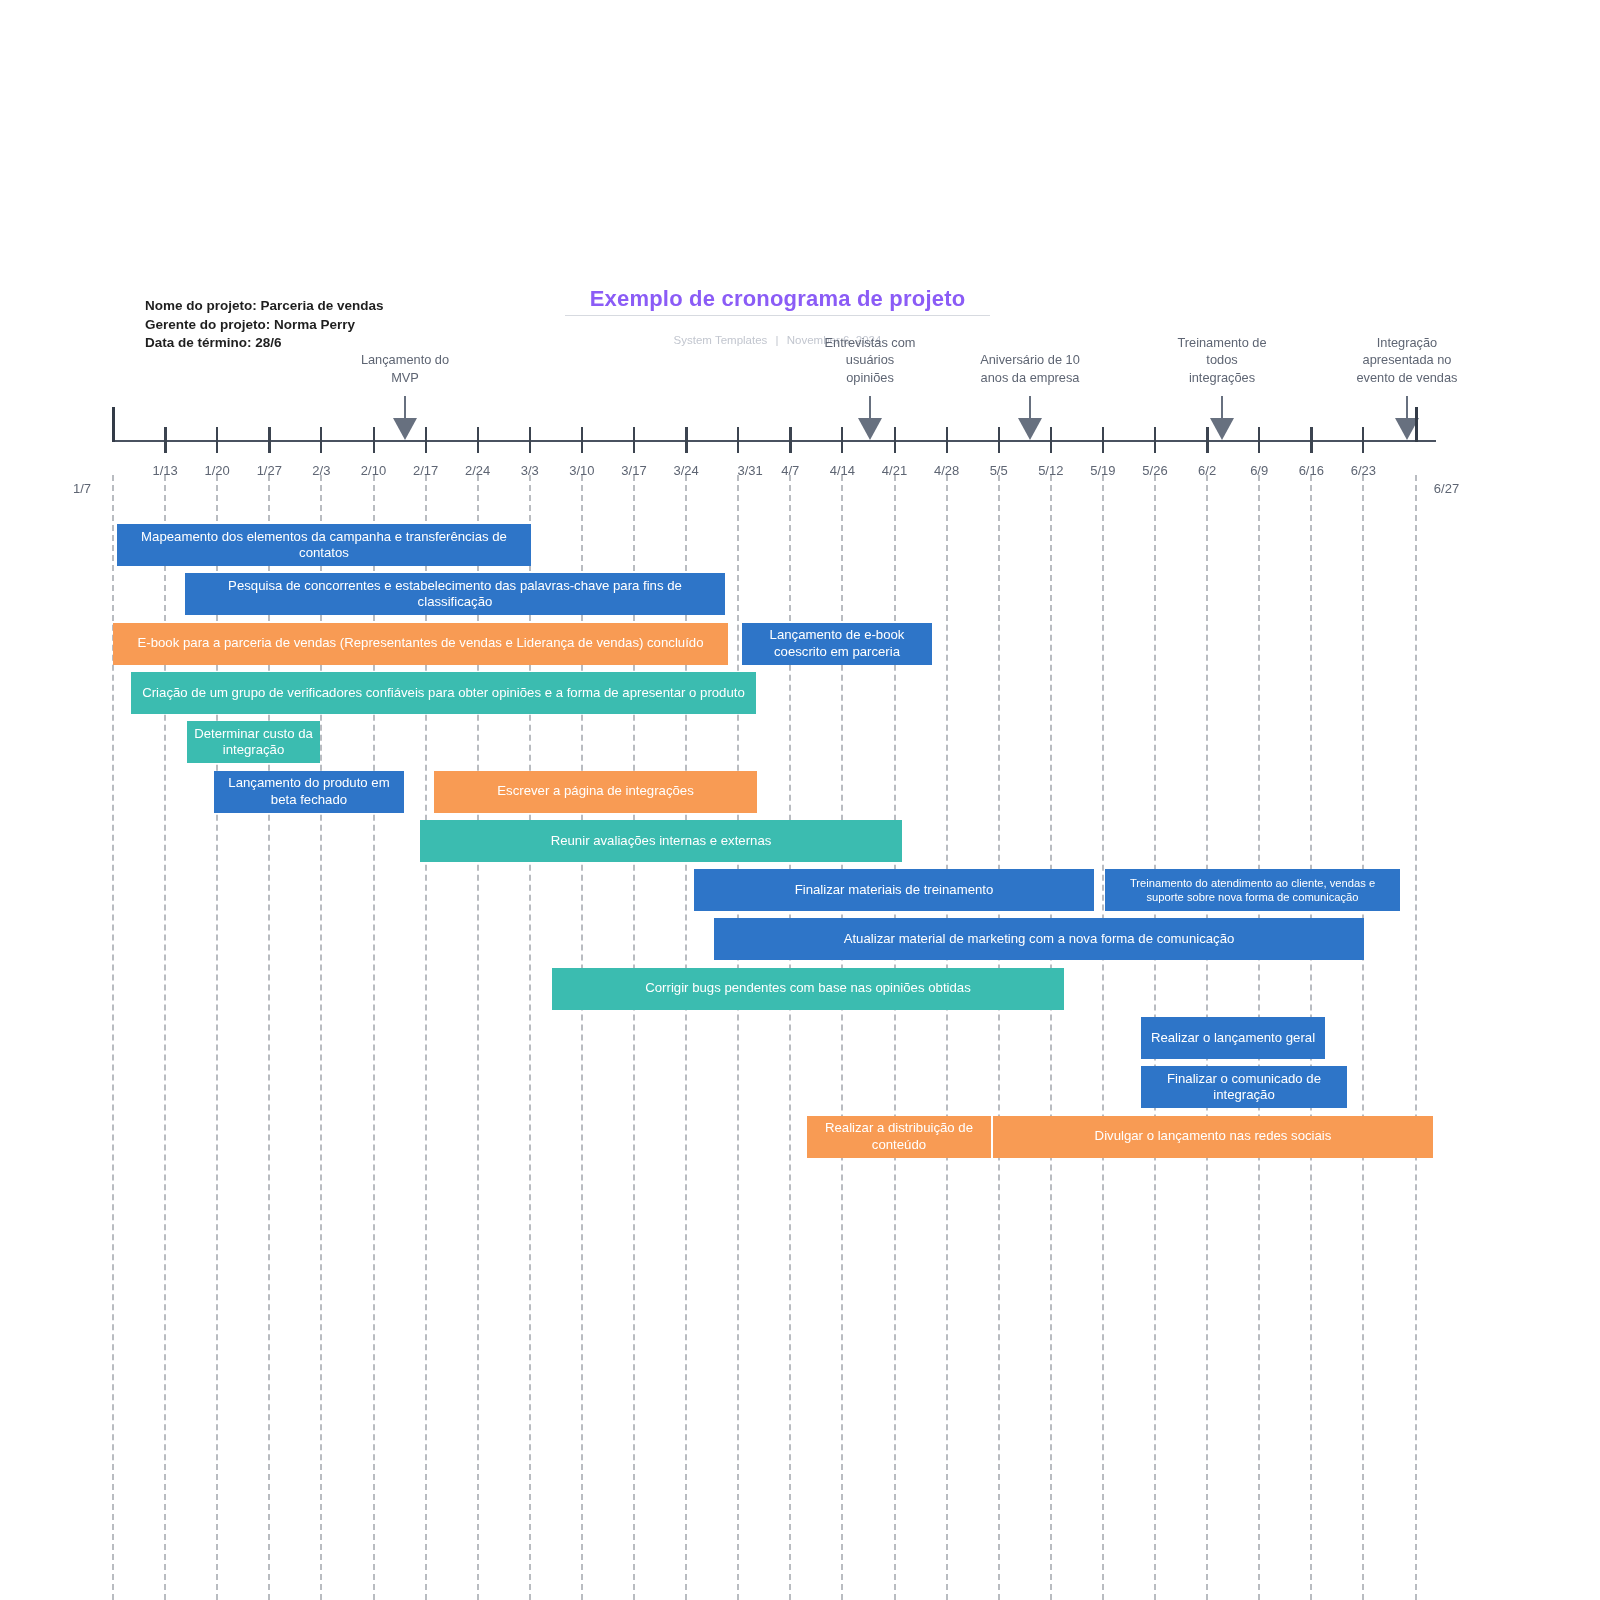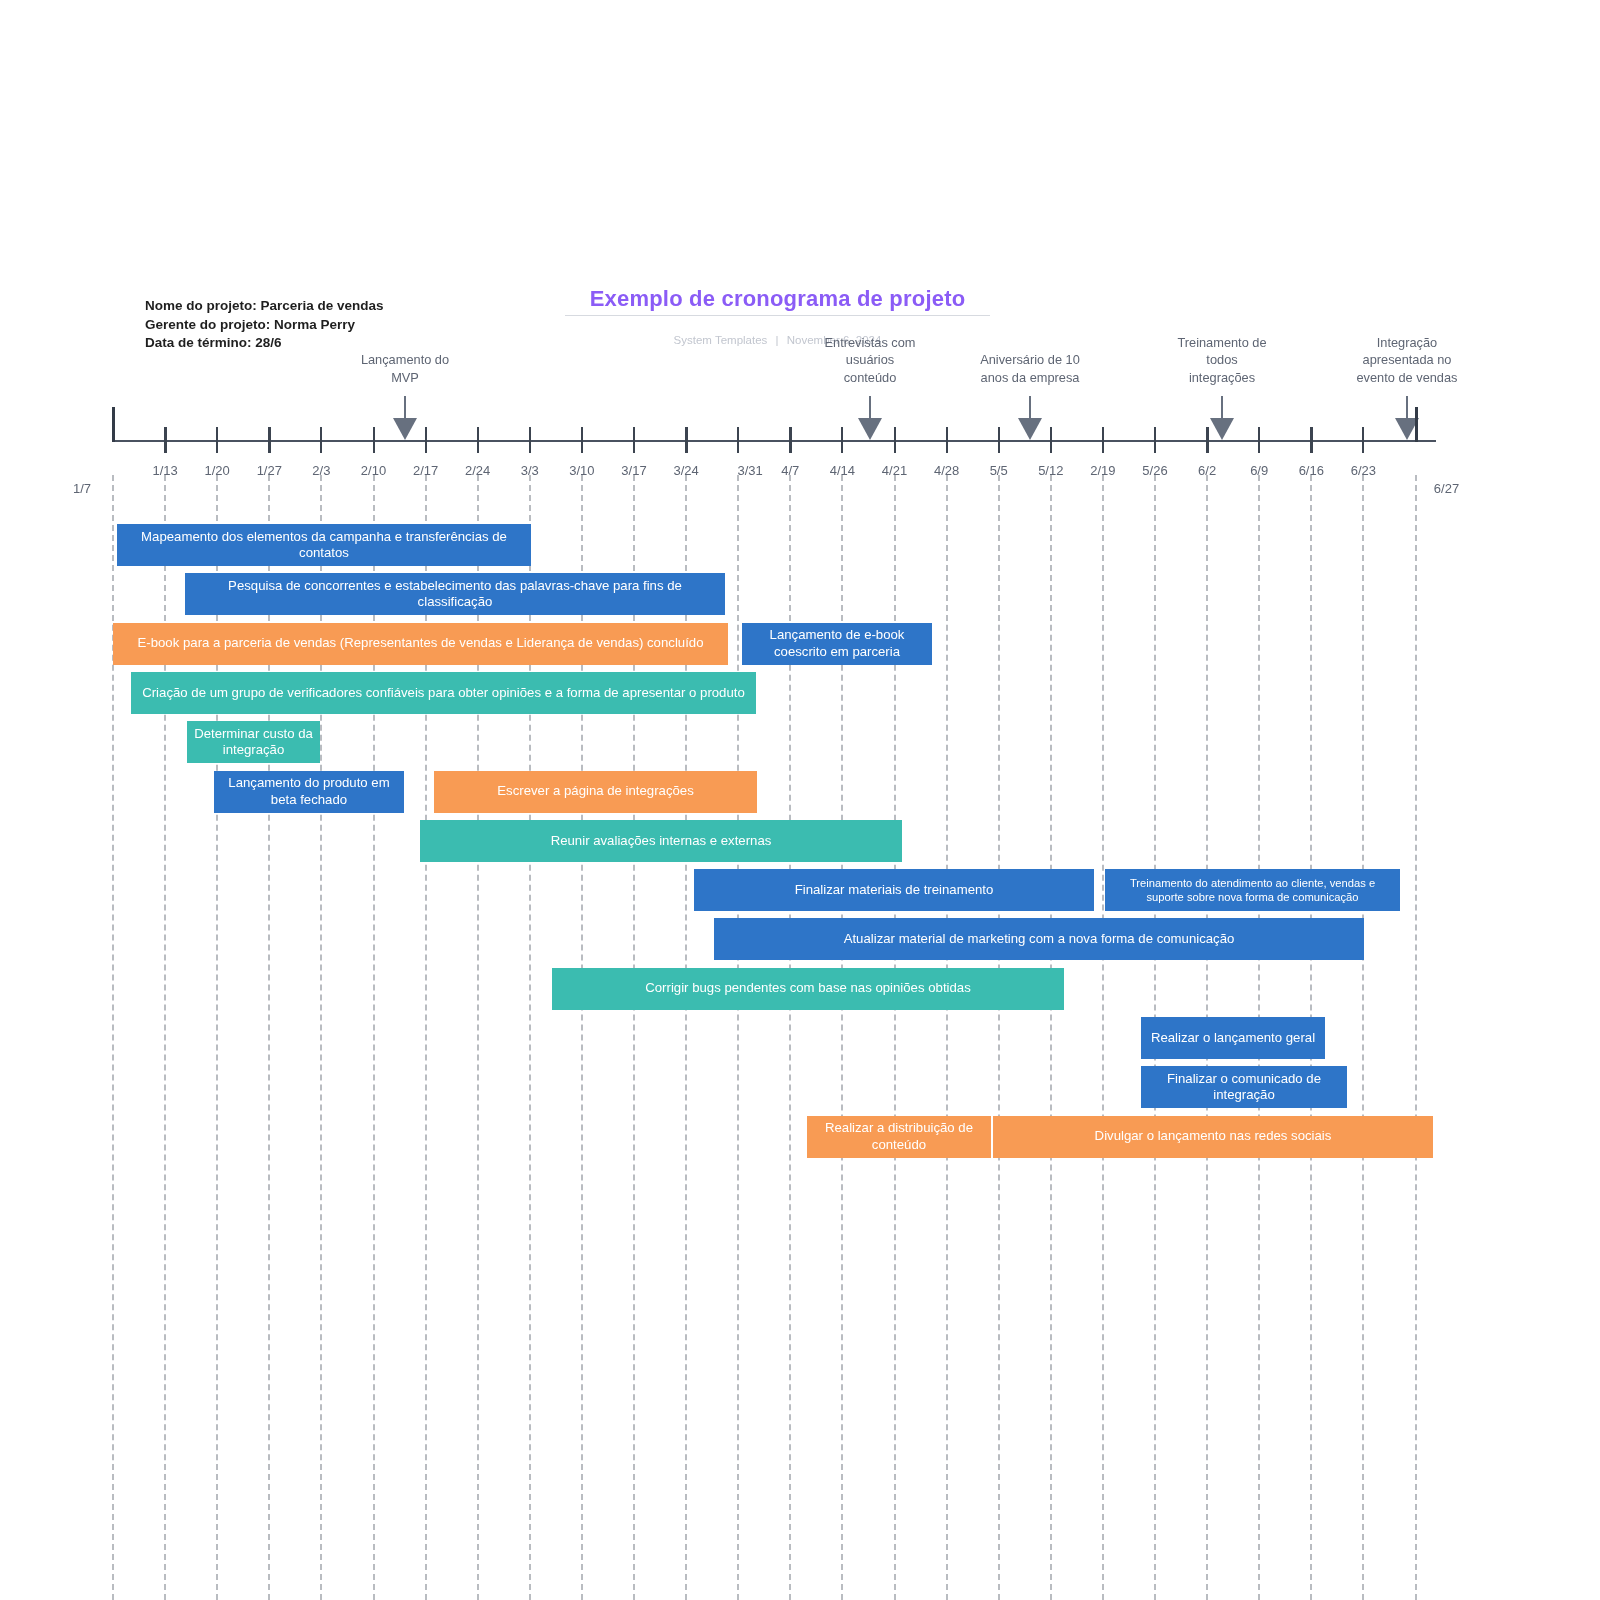--- a/index.html
+++ b/index.html
@@ -100,21 +100,21 @@
   <div id="milestone-layer">
       <div class="milestone" style="width: 190px; left: 310px; top: 351px;">
         <div>Lançamento do</div>
         <div>MVP</div>
       </div>
       <div class="ms-stem" style="left: 404.2px; top: 396px; height: 24px;"></div>
       <div class="ms-head" style="left: 393px; top: 418px;"></div>
       <div class="milestone" style="width: 190px; left: 775px; top: 333.5px;">
         <div>Entrevistas com</div>
         <div>usuários</div>
-        <div>conteúdo</div>
+        <div>opiniões</div>
       </div>
       <div class="ms-stem" style="left: 869.2px; top: 396px; height: 24px;"></div>
       <div class="ms-head" style="left: 858px; top: 418px;"></div>
       <div class="milestone" style="width: 190px; left: 935px; top: 351px;">
         <div>Aniversário de 10</div>
         <div>anos da empresa</div>
       </div>
       <div class="ms-stem" style="left: 1029.2px; top: 396px; height: 24px;"></div>
       <div class="ms-head" style="left: 1018px; top: 418px;"></div>
       <div class="milestone" style="width: 190px; left: 1127px; top: 333.5px;">
@@ -165,21 +165,21 @@
       <div class="tick-label" style="left: 802.4px; top: 463px; width: 80px;">4/14</div>
       <div class="tick major" style="left: 893.5px; top: 427px; height: 26px;"></div>
       <div class="tick-label" style="left: 854.5px; top: 463px; width: 80px;">4/21</div>
       <div class="tick " style="left: 945.6px; top: 427px; height: 26px;"></div>
       <div class="tick-label" style="left: 906.6px; top: 463px; width: 80px;">4/28</div>
       <div class="tick major" style="left: 997.7px; top: 427px; height: 26px;"></div>
       <div class="tick-label" style="left: 958.7px; top: 463px; width: 80px;">5/5</div>
       <div class="tick " style="left: 1049.8px; top: 427px; height: 26px;"></div>
       <div class="tick-label" style="left: 1010.8px; top: 463px; width: 80px;">5/12</div>
       <div class="tick major" style="left: 1101.9px; top: 427px; height: 26px;"></div>
-      <div class="tick-label" style="left: 1062.9px; top: 463px; width: 80px;">2/19</div>
+      <div class="tick-label" style="left: 1062.9px; top: 463px; width: 80px;">5/19</div>
       <div class="tick " style="left: 1154px; top: 427px; height: 26px;"></div>
       <div class="tick-label" style="left: 1115px; top: 463px; width: 80px;">5/26</div>
       <div class="tick major" style="left: 1206.1px; top: 427px; height: 26px;"></div>
       <div class="tick-label" style="left: 1167.1px; top: 463px; width: 80px;">6/2</div>
       <div class="tick " style="left: 1258.2px; top: 427px; height: 26px;"></div>
       <div class="tick-label" style="left: 1219.2px; top: 463px; width: 80px;">6/9</div>
       <div class="tick major" style="left: 1310.3px; top: 427px; height: 26px;"></div>
       <div class="tick-label" style="left: 1271.3px; top: 463px; width: 80px;">6/16</div>
       <div class="tick " style="left: 1362.4px; top: 427px; height: 26px;"></div>
       <div class="tick-label" style="left: 1323.4px; top: 463px; width: 80px;">6/23</div>

